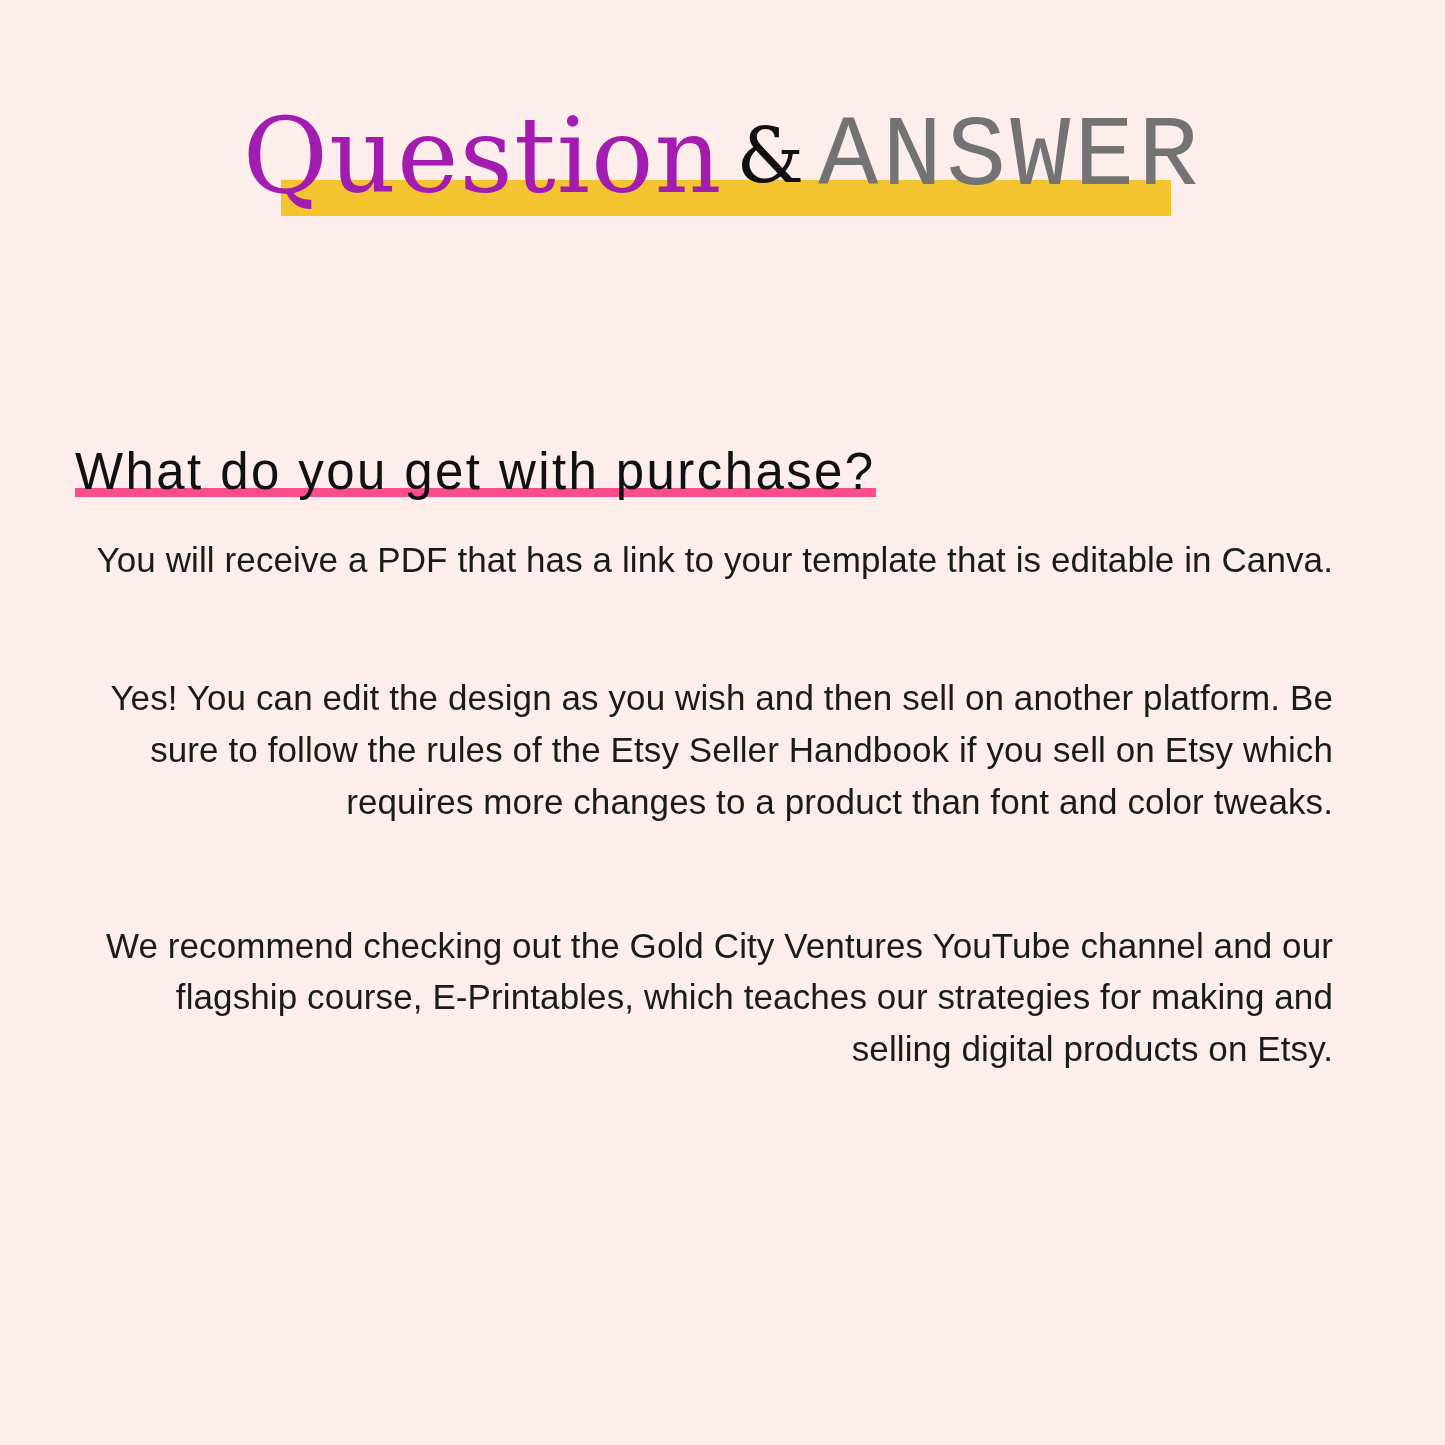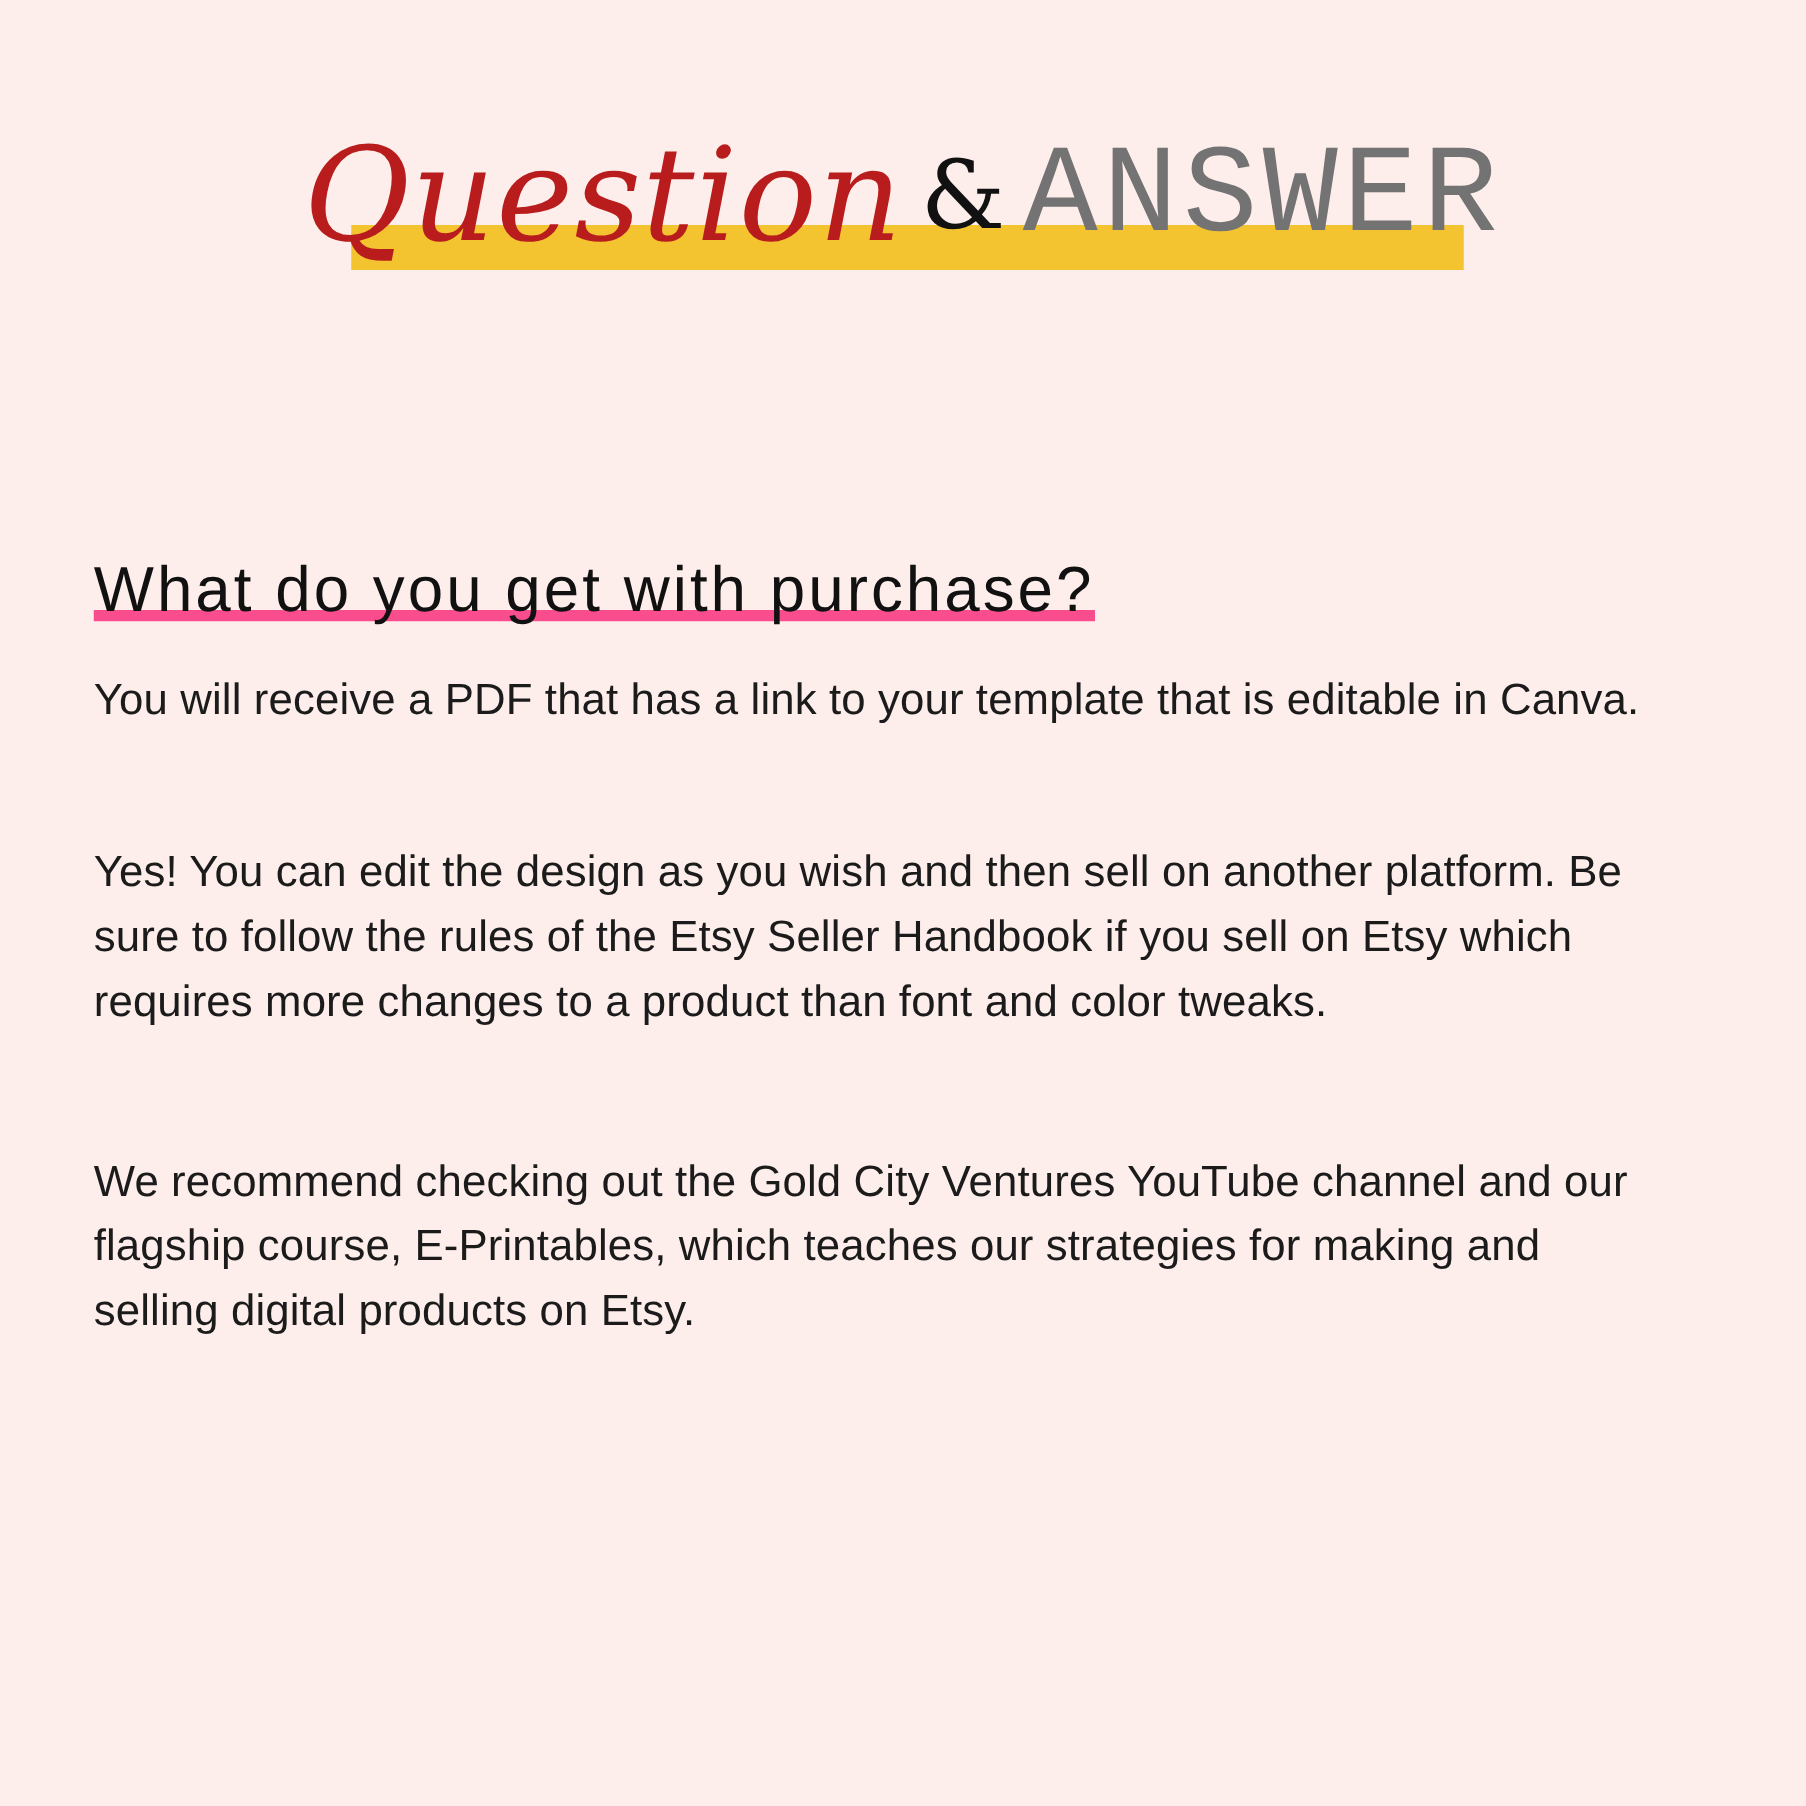--- a/index.html
+++ b/index.html
@@ -41,24 +41,23 @@
   }
   .title-text {
     position: relative;
     z-index: 1;
     display: inline-block;
     line-height: 1;
     white-space: nowrap;
   }
   .title-script {
     font-family: "DejaVu Serif", serif;
-    font-style: italic;
     font-weight: 400;
     font-size: 104px;
-    color: #b91c1c;
+    color: #a21caf;
     letter-spacing: 1px;
     position: relative;
     top: 8px;
   }
   .title-amp {
     font-family: "DejaVu Serif", serif;
     font-size: 76px;
     color: #111;
     padding: 0 14px;
     position: relative;
@@ -108,20 +107,21 @@
   }
 
   .answer {
     font-family: "Liberation Sans", sans-serif;
     font-weight: 400;
     font-size: 35px;
     line-height: 1.48;
     color: #1b1b1b;
     margin: 0;
     letter-spacing: 0.1px;
+    text-align: right;
   }
 
   .spacer-1 { height: 42px; }
   .spacer-2 { height: 48px; }
 </style>
 </head>
 <body>
 
 <div class="page">
 

